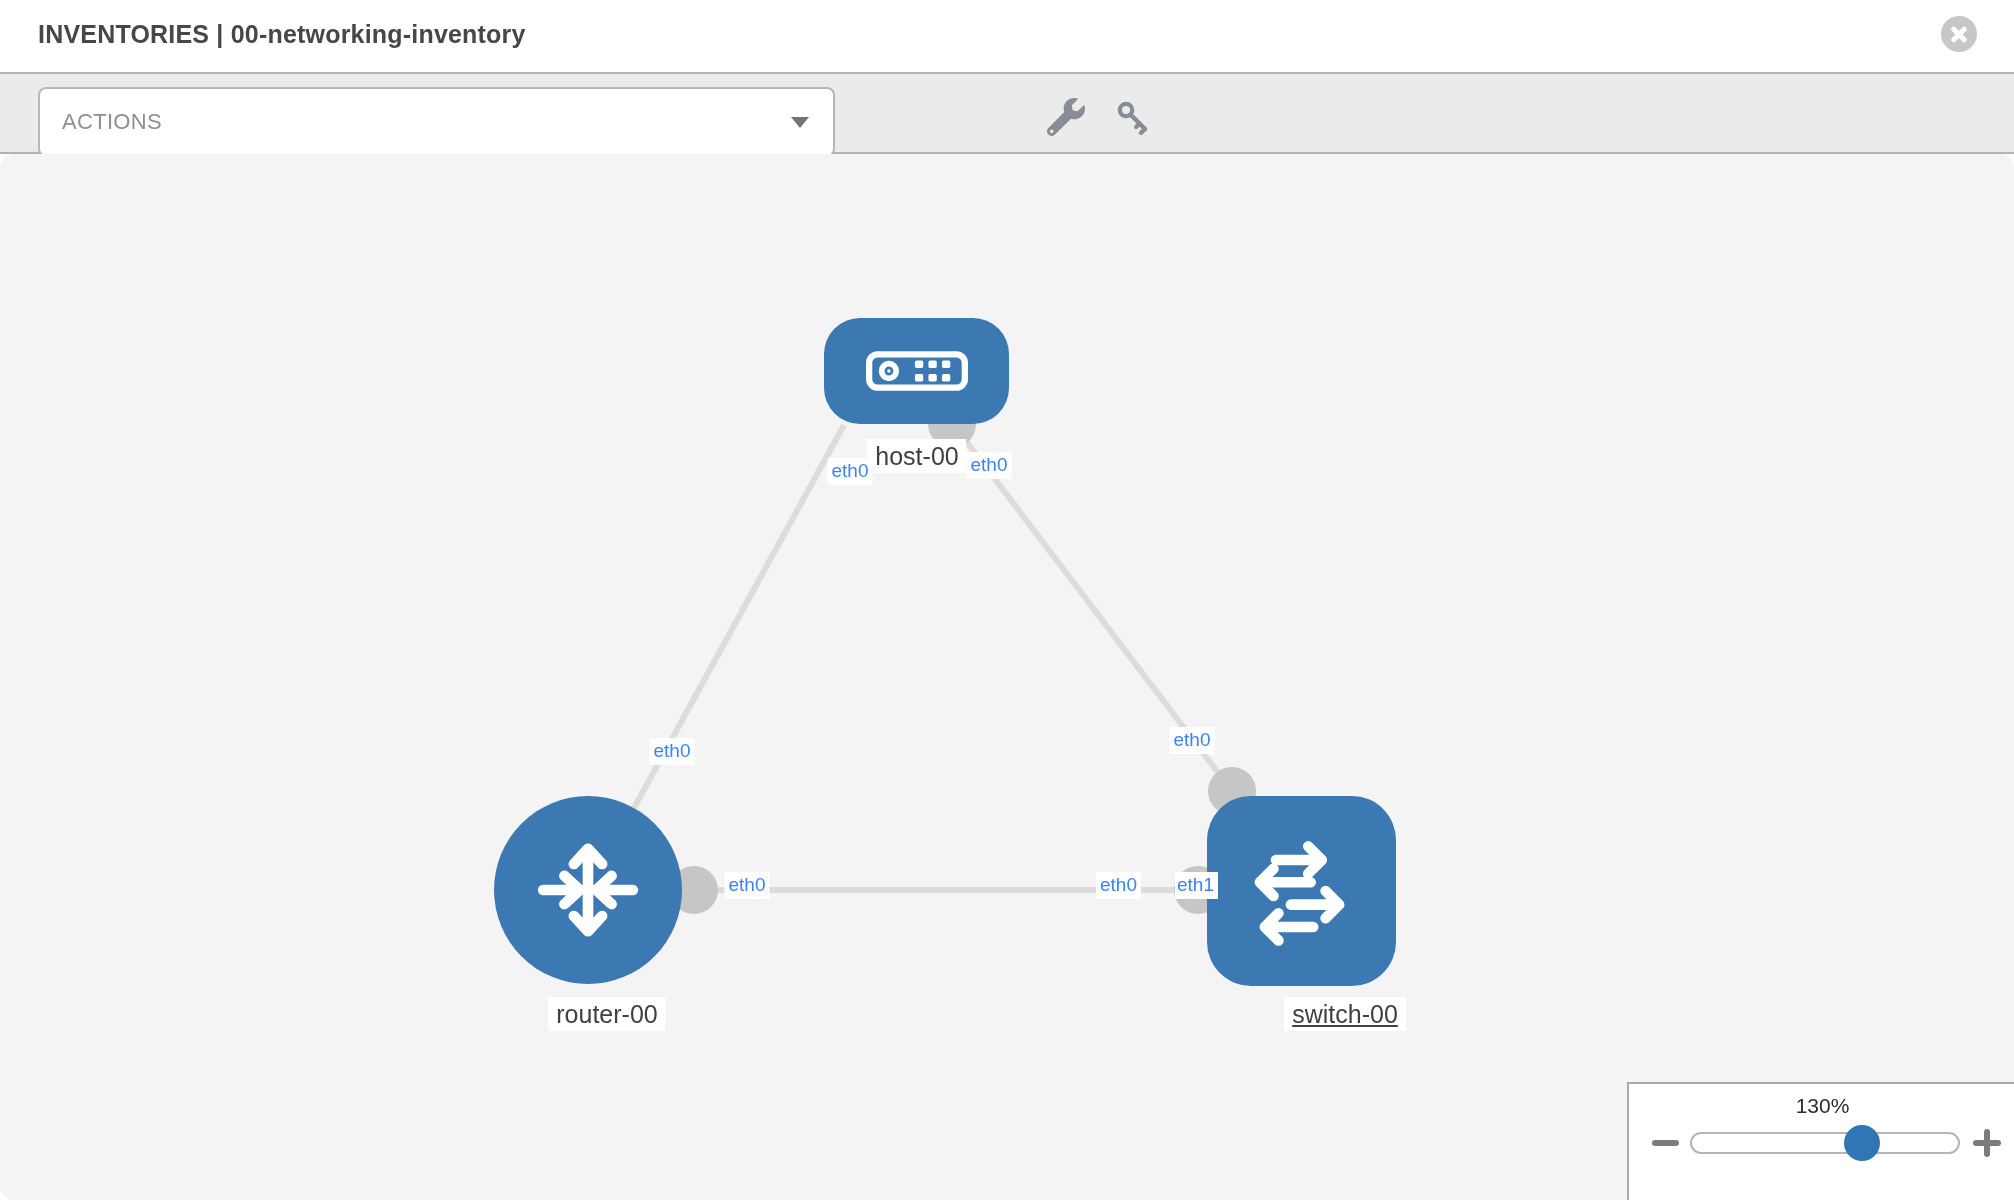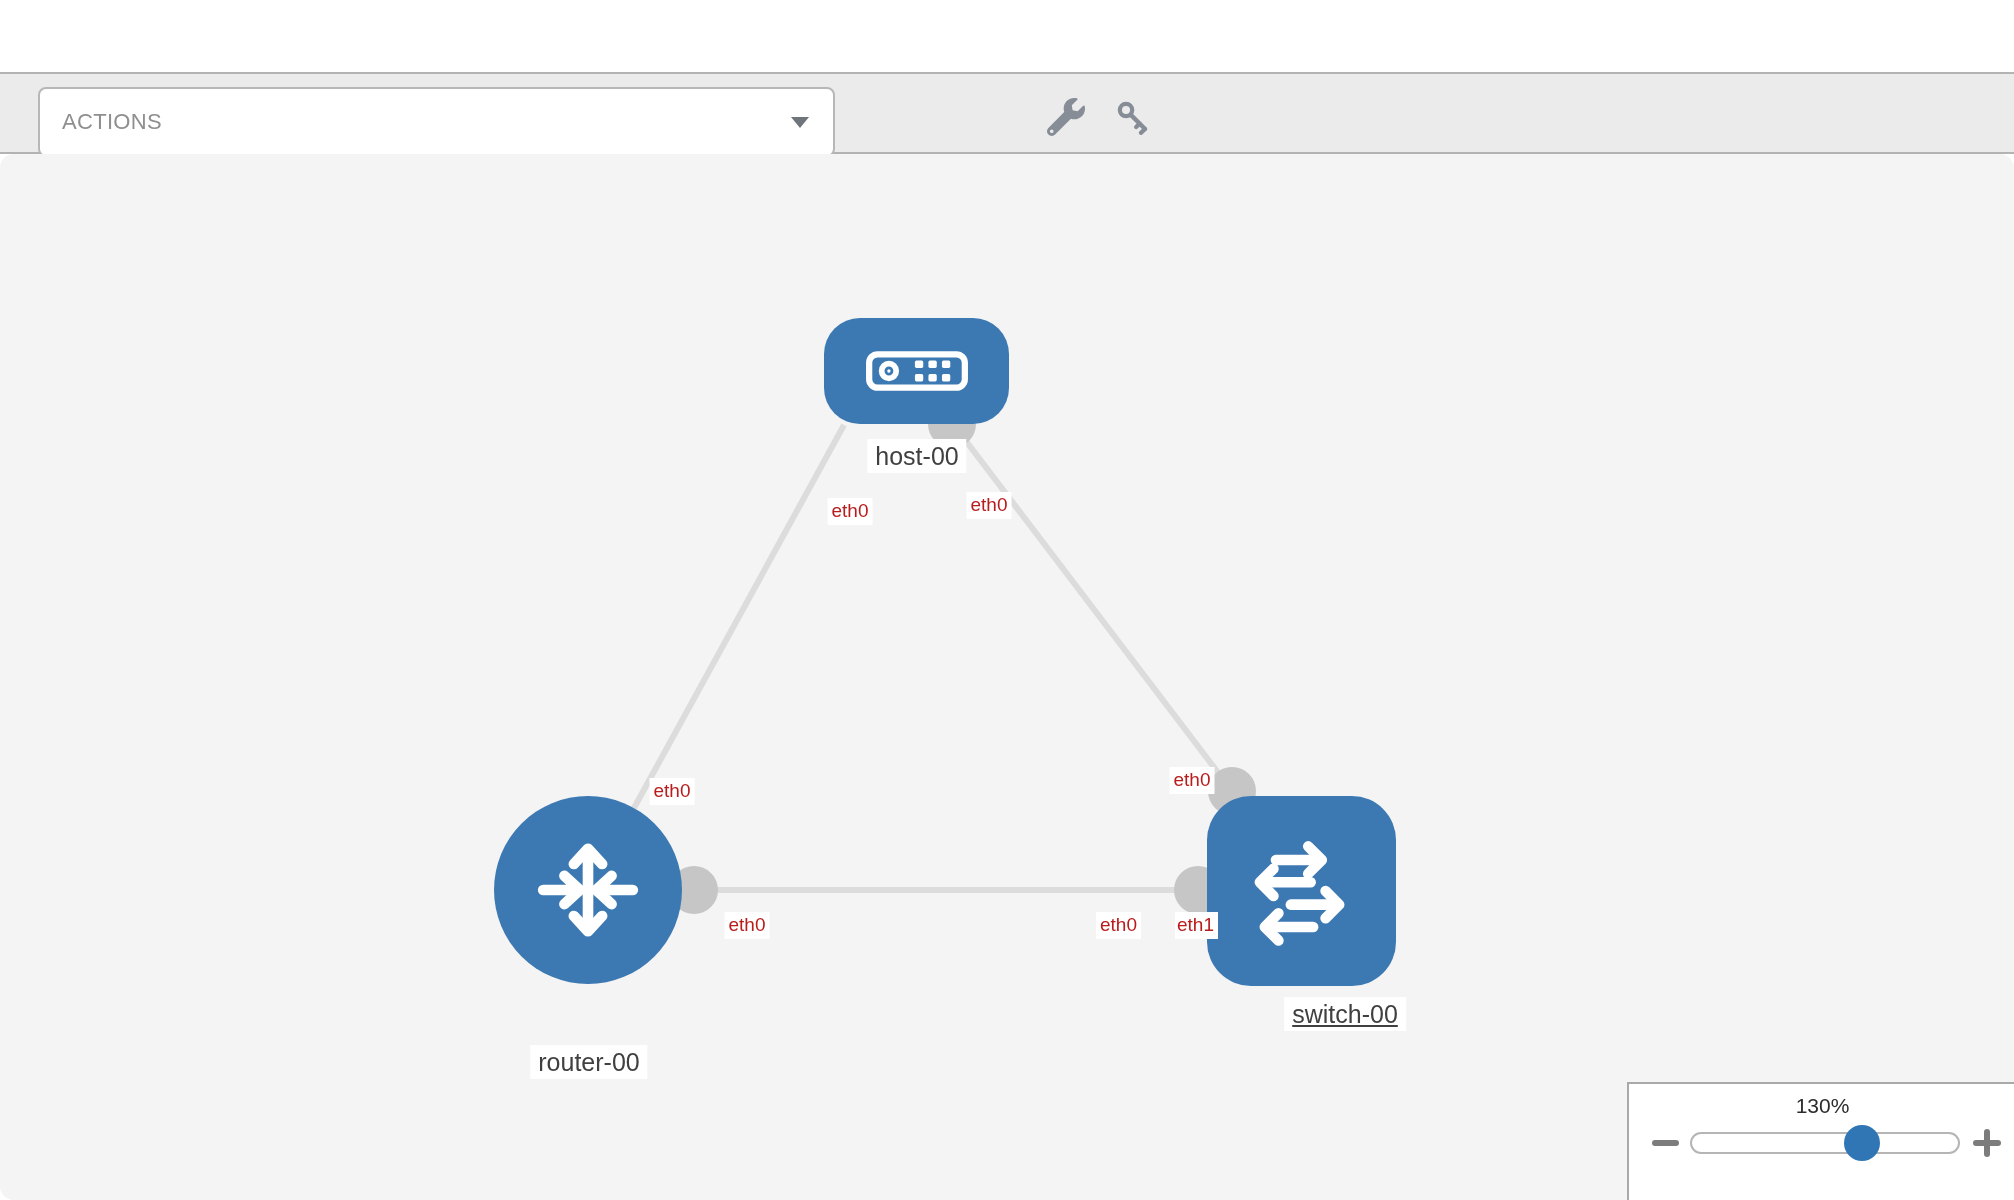--- a/index.html
+++ b/index.html
@@ -46,22 +46,22 @@
   .node{position:absolute;background:#3c79b2;cursor:pointer;display:flex;align-items:center;justify-content:center;}
   .node svg{display:block;}
   .node-host{left:824px;top:164px;width:185px;height:106px;border-radius:36px;}
   .node-router{left:494px;top:642px;width:188px;height:188px;border-radius:50%;}
   .node-switch{left:1207px;top:642px;width:189px;height:190px;border-radius:44px;}
   .node-label{
     position:absolute;transform:translateX(-50%);background:#ffffff;color:#404040;
     font-size:25px;line-height:1.2;padding:2px 8px;white-space:nowrap;z-index:4;
   }
   .iface-label{
-    position:absolute;background:#ffffff;color:#b91c1c;font-size:19px;line-height:1.2;
-    padding:2px 4px;white-space:nowrap;z-index:5;margin-top:40px;
+    position:absolute;background:#ffffff;color:#3b82f6;font-size:19px;line-height:1.2;
+    padding:2px 4px;white-space:nowrap;z-index:5;
   }
   .iface-center{transform:translateX(-50%);}
   .iface-over{z-index:6;padding-left:2px;}
   
   .zoom-panel{
     position:absolute;left:1627px;top:928px;width:390px;height:122px;background:#ffffff;
     border:2px solid #a9a9a9;z-index:8;
   }
   .zoom-level{position:absolute;left:0;top:10px;width:387px;text-align:center;font-size:21px;color:#2d2d2d;}
   .zoom-minus,.zoom-plus{position:absolute;cursor:pointer;}
@@ -76,20 +76,27 @@
   .zoom-handle{
     position:absolute;left:215px;top:41px;width:36px;height:36px;border-radius:50%;
     background:#3076b5;cursor:grab;
   }
 </style>
 </head>
 <body>
 
 <div class="app">
 
+  <div class="header">
+    <div class="page-title">INVENTORIES | 00-networking-inventory</div>
+    <div class="close-btn">
+      <span class="xbar a"></span>
+      <span class="xbar b"></span>
+    </div>
+  </div>
 
   <div class="toolbar">
     <div class="dropdown dd-actions">
       <span class="dd-text">ACTIONS</span>
       <span class="caret"></span>
     </div>
 
     <div class="tool-icon ti-wrench">
       <svg viewBox="0 0 512 512">
         <path fill="#868d96" d="M507.7 109.1c-2.2-9-13.5-12.1-20.1-5.5l-74.4 74.4-67.9-11.3-11.3-67.9 74.4-74.4c6.6-6.6 3.4-17.9-5.7-20.2-47.4-11.7-99.6.9-136.6 37.9-39.6 39.6-50.5 97.1-34 147.2L18.7 402.8c-25 25-25 65.5 0 90.5s65.5 25 90.5 0l213.2-213.2c50.1 16.7 107.5 5.7 147.4-34.2 37.1-37.1 49.7-89.3 37.9-136.8zM64 472c-13.2 0-24-10.7-24-24 0-13.3 10.7-24 24-24s24 10.7 24 24c0 13.3-10.7 24-24 24z"></path>
@@ -164,21 +171,21 @@
             <polyline points="27,32 16,43 27,54"></polyline>
           <line x1="41" y1="61" x2="77" y2="61"></line>
             <polyline points="69,50 80,61 69,72"></polyline>
           <line x1="59" y1="79" x2="23" y2="79"></line>
             <polyline points="31,68 20,79 31,90"></polyline>
         </g>
       </svg>
     </div>
 
     <div class="node-label" style="left:917px;top:285px;">host-00</div>
-    <div class="node-label" style="left:589px;top:843px;margin-top:48px;">router-00</div>
+    <div class="node-label" style="left:607px;top:843px;">router-00</div>
     <div class="node-label" style="left:1345px;top:843px;text-decoration:underline;">switch-00</div>
 
     <div class="iface-label iface-center" style="left:850px;top:304px;">eth0</div>
     <div class="iface-label iface-center" style="left:989px;top:298px;">eth0</div>
     <div class="iface-label iface-center" style="left:672px;top:584px;">eth0</div>
     <div class="iface-label iface-center" style="left:1192px;top:573px;">eth0</div>
     <div class="iface-label iface-center" style="left:747px;top:718px;">eth0</div>
 
     <div class="iface-label" style="left:1096px;top:718px;">eth0</div>
     <div class="iface-label iface-over" style="left:1175px;top:718px;">eth1</div>

